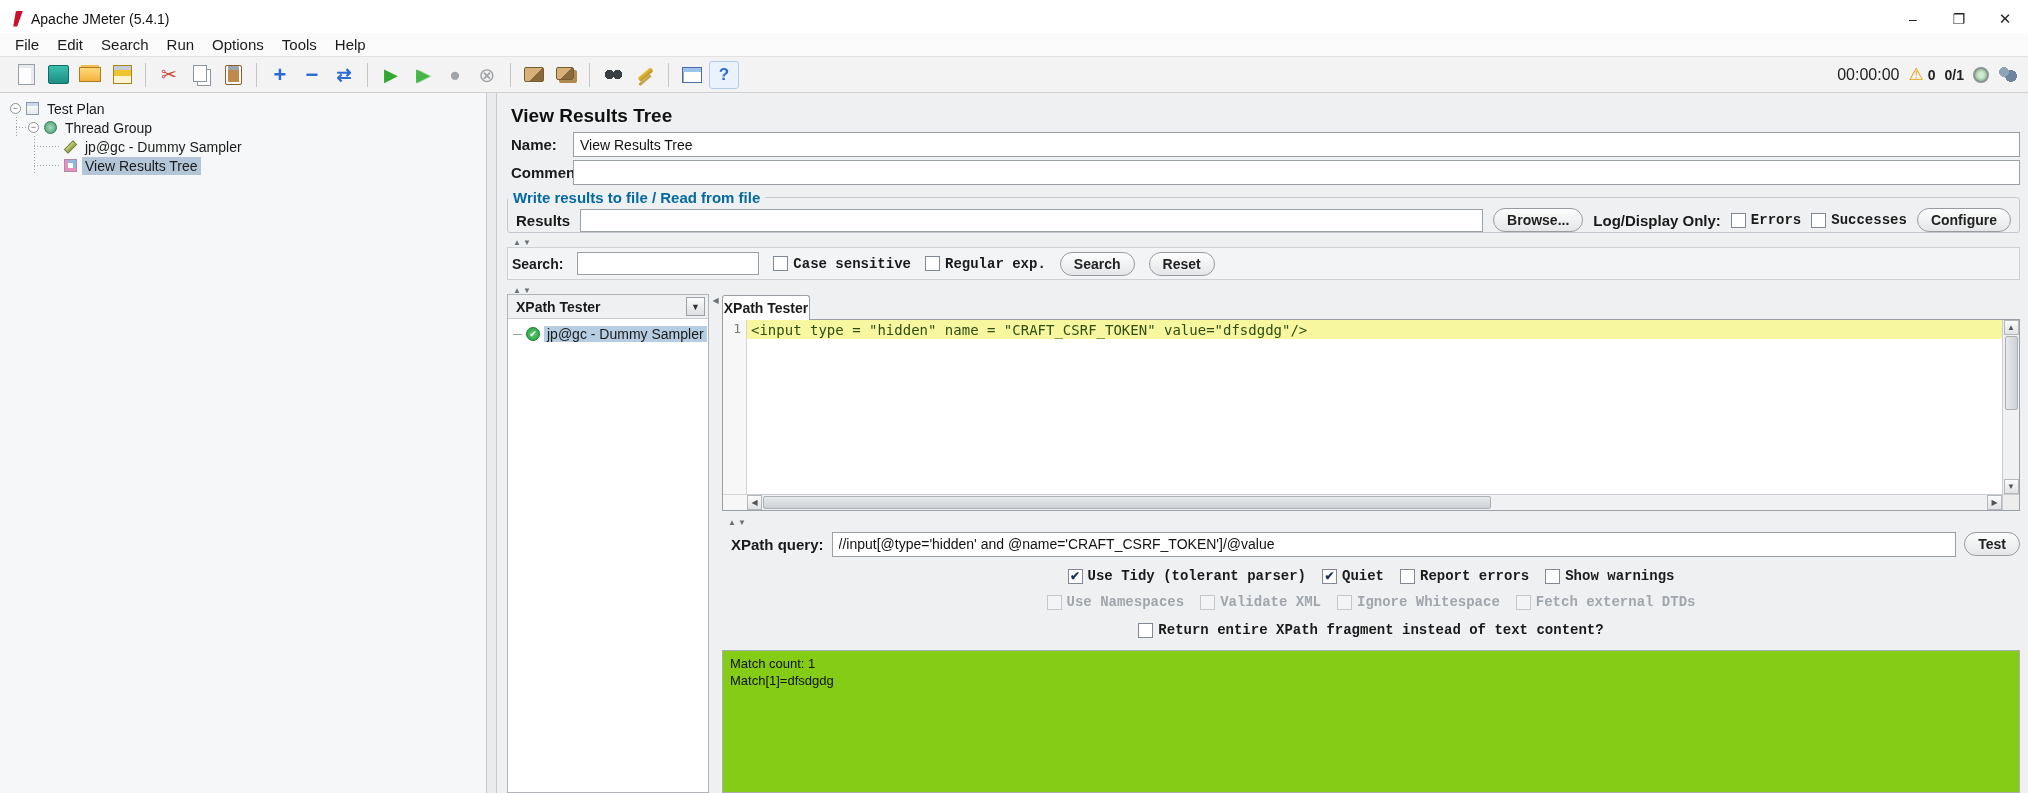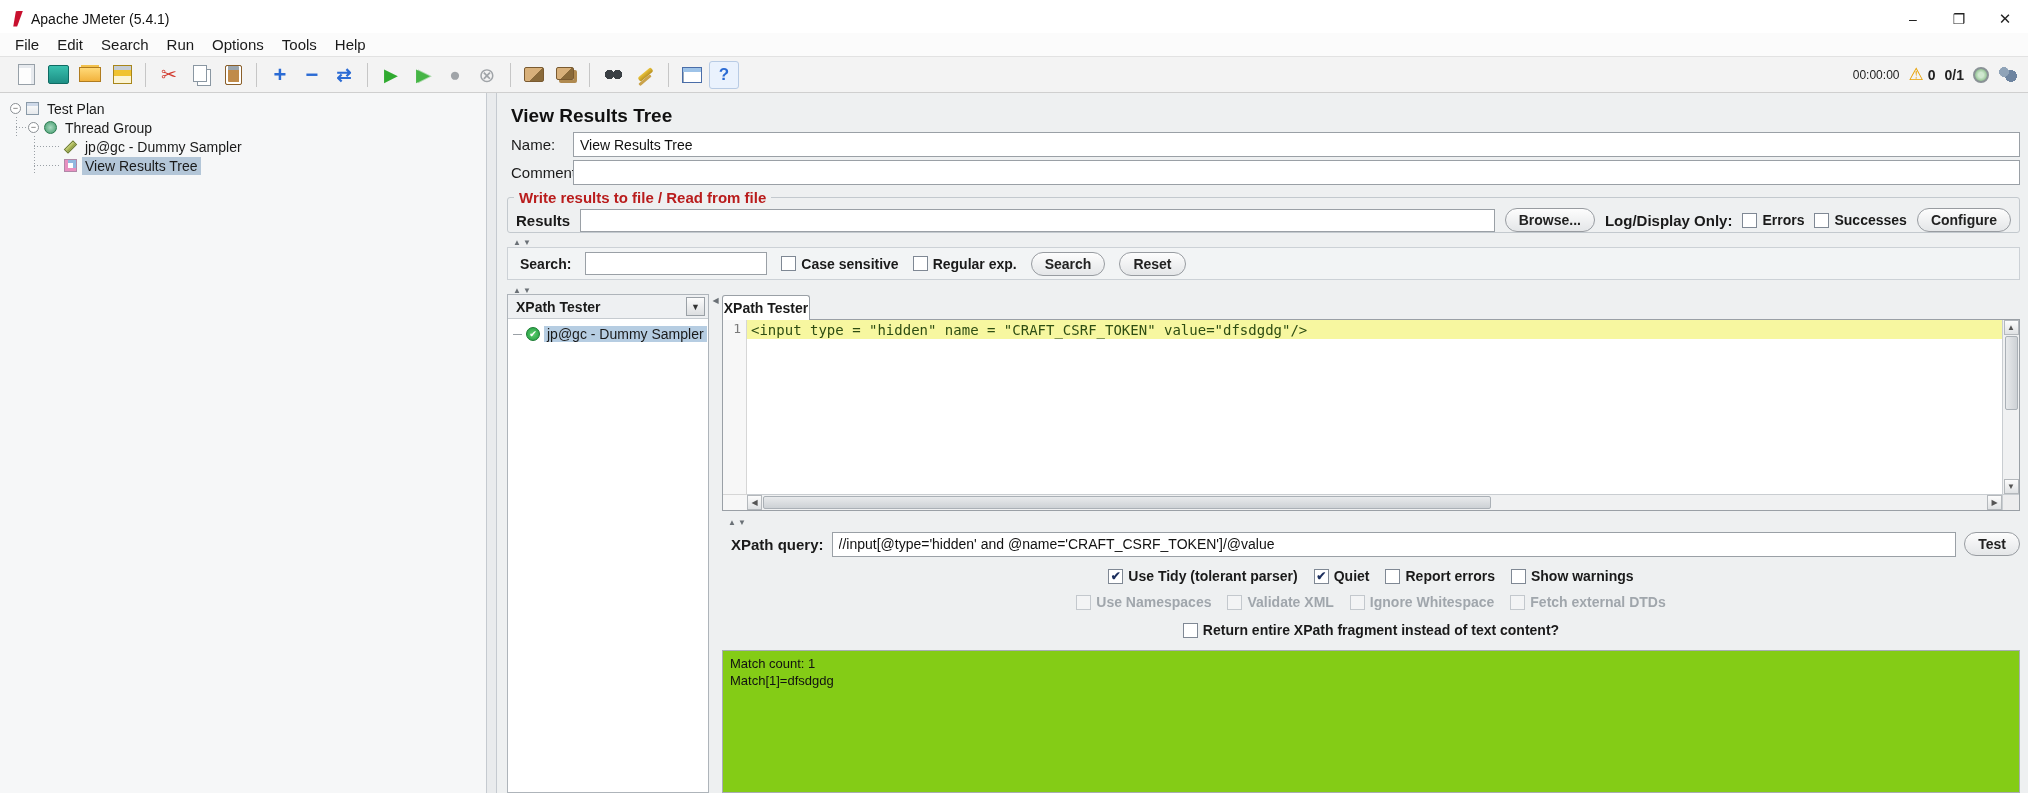--- a/index.html
+++ b/index.html
@@ -38,21 +38,21 @@
   .ic-stop::before { content:"●"; color:#a0a4a8; font-size:19px; }
   .ic-shutdown::before { content:"⊗"; color:#a0a4a8; font-size:20px; }
   .ic-clear::before { content:""; width:18px; height:13px; border-radius:2px; border:1px solid #7a5a30; background:linear-gradient(135deg,#d8b07a 0 55%, #8a6a3a 55% 100%); }
   .ic-clear-all::before { content:""; width:16px; height:11px; border-radius:2px; border:1px solid #7a5a30; background:linear-gradient(135deg,#d8b07a 0 55%, #8a6a3a 55% 100%); box-shadow:3px 3px 0 0 #b08a50; margin:-3px 0 0 -3px; }
   .ic-search::before { content:""; width:17px; height:11px; background:radial-gradient(circle 5px at 4.5px 5.5px,#3a3f44 97%,transparent), radial-gradient(circle 5px at 12.5px 5.5px,#3a3f44 97%,transparent); }
   .ic-search-reset::before { content:""; width:17px; height:5px; background:linear-gradient(#eac43c,#b9901e); transform:rotate(-40deg); border-radius:2px; box-shadow:-4px 4px 0 -1px #caa24a; }
   .ic-function::before { content:""; width:18px; height:14px; background:#ffffff; border:1px solid #4a6da8; box-shadow:inset 0 4px 0 #9ec3e8, inset 6px 0 0 -5px #9ab, inset 12px 0 0 -11px #9ab; }
   .ic-help { background:#eaf2fd; border:1px solid #b8cbe4; }
   .ic-help::before { content:"?"; color:#2b6bd4; font-weight:bold; font-size:17px; }
   .tb-right { margin-left:auto; display:flex; align-items:center; gap:9px; }
-  .tb-timer { font-size:12px; color:#222; }
+  .tb-timer { font-size:16px; color:#222; }
   .warn-wrap { display:flex; align-items:center; gap:4px; }
   .warn-icon::before { content:"⚠"; color:#e8a000; font-size:17px; }
   .warn-count, .thread-count { font-size:14px; font-weight:bold; color:#222; }
   .ic-activity { width:16px; height:16px; border-radius:50%; background:radial-gradient(#cfe8cf 30%, #6aa86a); border:2px solid #8a9296; }
   .ic-users { width:20px; height:16px; background:radial-gradient(circle 5px at 6px 5px,#8fa3b8 97%,transparent), radial-gradient(circle 6px at 13px 9px,#6d84a0 97%,transparent); }
 
   
   .tree-panel { position:absolute; left:0; top:93px; width:486px; bottom:0; background:#f6f7f8; padding-top:6px; }
   .vsplit-main { position:absolute; left:486px; top:93px; width:11px; bottom:0; background:#e9ebed; border-left:1px solid #c5cad0; border-right:1px solid #c5cad0; }
   .tree-row { display:flex; align-items:center; height:19px; font-size:14px; position:relative; z-index:1; }
@@ -66,38 +66,38 @@
   .i-vrt { background:#ffffff; border:1px solid #b088a8; box-shadow:inset 3px -3px 0 #e890c0, inset -4px 4px 0 -1px #90b8e0; }
   .tlabel { padding:1px 3px; white-space:nowrap; }
   .tlabel.tsel { background:#b3c6d8; }
   .tree-line { position:absolute; background-image:repeating-linear-gradient(to bottom,#9aa0a6 0 1px, transparent 1px 3px); width:1px; z-index:0; }
   .tree-line.h { background-image:repeating-linear-gradient(to right,#9aa0a6 0 1px, transparent 1px 3px); height:1px; width:auto; }
 
   
   .main { position:absolute; left:497px; top:93px; right:0; bottom:0; }
   .page-title { position:absolute; left:14px; top:12px; font-size:19px; font-weight:bold; color:#111; }
   .frow { position:absolute; left:10px; right:8px; height:27px; display:flex; align-items:center; }
-  .frow .flabel { font-weight:normal; font-size:15px; width:66px; flex:none; padding-left:4px; }
+  .frow .flabel { font-weight:bold; font-size:15px; width:66px; flex:none; padding-left:4px; }
   .row-name { top:38px; } .row-comments { top:66px; }
   .tin { flex:1; height:25px; background:#fff; border:1px solid #9aa0a6; padding:0 6px; font-size:14px; font-family:"Liberation Sans",sans-serif; color:#111; outline:none; }
   .filegroup { position:absolute; left:10px; right:8px; top:96px; height:44px; border:1px solid #c3c9ce; border-radius:3px; }
-  .filegroup legend { font-weight:bold; font-size:15px; margin-left:6px; padding:0 5px; color:#b91c1c; }
+  .filegroup legend { font-weight:bold; font-size:15px; margin-left:0; padding:0 5px; color:#0369a1; }
   .fg-row { display:flex; align-items:center; padding:2px 8px 0 8px; gap:10px; }
   .fg-row .fg-label { font-weight:bold; font-size:15px; flex:none; }
   .btn { background:linear-gradient(#fdfdfd,#e4e6e8); border:1px solid #989ca1; border-radius:12px; padding:3px 13px; font-weight:bold; font-size:14px; color:#222; font-family:"Liberation Sans",sans-serif; white-space:nowrap; }
   .cb { display:inline-flex; align-items:center; gap:5px; white-space:nowrap; }
   .cb .box { width:15px; height:15px; background:#fff; border:1px solid #7f8894; display:inline-flex; align-items:center; justify-content:center; font-size:12px; line-height:1; color:#1c2f5e; font-weight:bold; flex:none; }
-  .cb .cb-label { font-weight:bold; font-size:14px; }
+  .cb .cb-label { font-weight:bold; font-size:14px;font-family:Liberation Mono, monospace; }
   .cb.disabled .cb-label { color:#a0a6ac; }
   .cb.disabled .box { border-color:#c3c8cd; background:#f3f4f5; }
   .hsplit { position:absolute; left:10px; right:8px; height:9px; display:flex; align-items:center; padding-left:6px; gap:2px; }
   .sp-up::before { content:"▲"; font-size:8px; color:#6a7076; }
   .sp-dn::before { content:"▼"; font-size:8px; color:#6a7076; }
   .split1 { top:142px; } .split2 { top:190px; }
-  .searchbar { position:absolute; left:10px; right:8px; top:154px; height:33px; border:1px solid #ccd1d6; background:#f2f4f5; display:flex; align-items:center; padding-left:12px; gap:14px; }
+  .searchbar { position:absolute; left:10px; right:8px; top:154px; height:33px; border:1px solid #ccd1d6; background:#f2f4f5; display:flex; align-items:center; padding-left:4px; gap:14px; }
   .searchbar .s-label { font-weight:bold; font-size:14px; }
   .searchbar .s-input { width:182px; height:23px; flex:none; }
 
   
   .bottom { position:absolute; left:0; right:0; top:201px; bottom:0; }
   .xleft { position:absolute; left:10px; top:0; width:202px; bottom:0; background:#fff; border:1px solid #aeb4ba; display:flex; flex-direction:column; }
   .xl-head { height:24px; background:#eef0f2; border-bottom:1px solid #c6cbd0; display:flex; align-items:center; padding:0 3px 0 8px; font-weight:bold; font-size:14px; flex:none; }
   .xl-arrow { margin-left:auto; width:19px; height:19px; background:linear-gradient(#fcfcfc,#dcdee0); border:1px solid #9aa0a6; display:flex; align-items:center; justify-content:center; }
   .xl-arrow::before { content:"▼"; font-size:9px; color:#333; }
   .xl-body { flex:1; padding-top:6px; }

